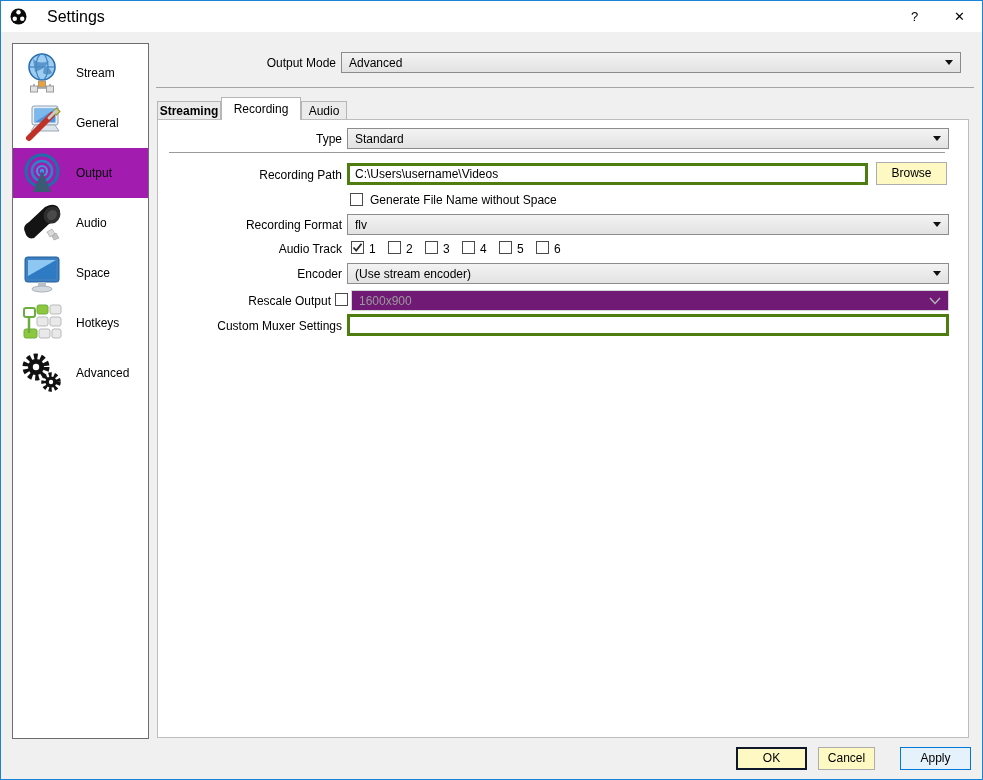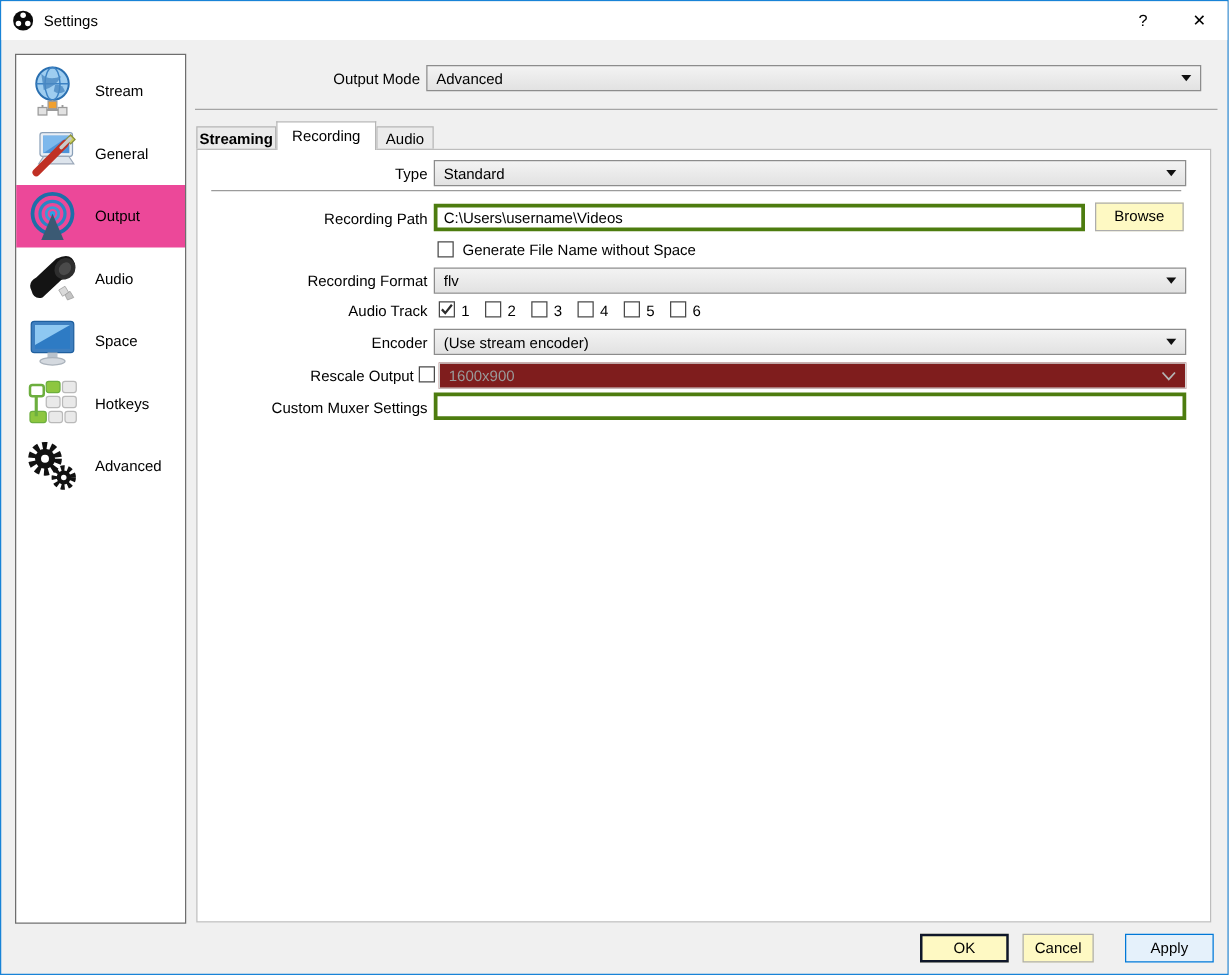--- a/index.html
+++ b/index.html
@@ -10,54 +10,54 @@
     position:relative; width:983px; height:780px;
     background:#f0f0f0; border:1px solid #1883d7; overflow:hidden;
   }
 
   
   .titlebar {
     position:absolute; left:0; top:0; right:0; height:31px;
     background:#ffffff; display:flex; align-items:center;
   }
   .titlebar .logo { width:17px; height:17px; margin-left:9px; }
-  .titlebar .title { margin-left:8px; font-size:12px; }
+  .titlebar .title { margin-left:20px; font-size:16px; }
   .titlebar .spacer { flex:1; }
   .tb-btn {
     width:45px; height:31px; display:flex; align-items:center; justify-content:center;
     font-size:13px; color:#000; cursor:default;
   }
 
   
   .sidebar {
     position:absolute; left:11px; top:42px; width:137px; height:696px;
     background:#ffffff; border:1px solid #6e6e6e; padding-top:4px;
   }
   .side-item {
     height:50px; display:flex; align-items:center; padding-left:5px;
   }
-  .side-item.selected { background:#ec4899; }
+  .side-item.selected { background:#a21caf; }
   .side-item .icon-box { width:48px; height:46px; display:flex; align-items:center; justify-content:center; }
   .side-item .side-label { margin-left:10px; font-size:12px; }
 
   
   .flabel { position:absolute; font-size:12px; text-align:right; }
 
   .combo {
     position:absolute; height:21px; border:1px solid #8c8c8c;
     background:linear-gradient(#f3f3f3,#e2e2e2);
     display:flex; align-items:center; padding:0 7px; font-size:12px;
   }
   .combo .combo-text { flex:1; overflow:hidden; white-space:nowrap; }
   .combo .arrow {
     width:0; height:0; border-left:4px solid transparent; border-right:4px solid transparent;
     border-top:5px solid #111; margin-left:6px;
   }
   .combo.disabled {
-    border:1px solid #d6d6d6; background:#7f1d1d; color:#9a9a9a;
+    border:1px solid #d6d6d6; background:#701a75; color:#9a9a9a;
   }
 
   .hsep { position:absolute; height:1px; background:#a5a5a5; }
 
   
   .tab {
     position:absolute; border:1px solid #b6b6b6; background:#ebebeb;
     font-size:12px; text-align:center; line-height:19px;
   }
   .tab.inactive { top:100px; height:19px; }

